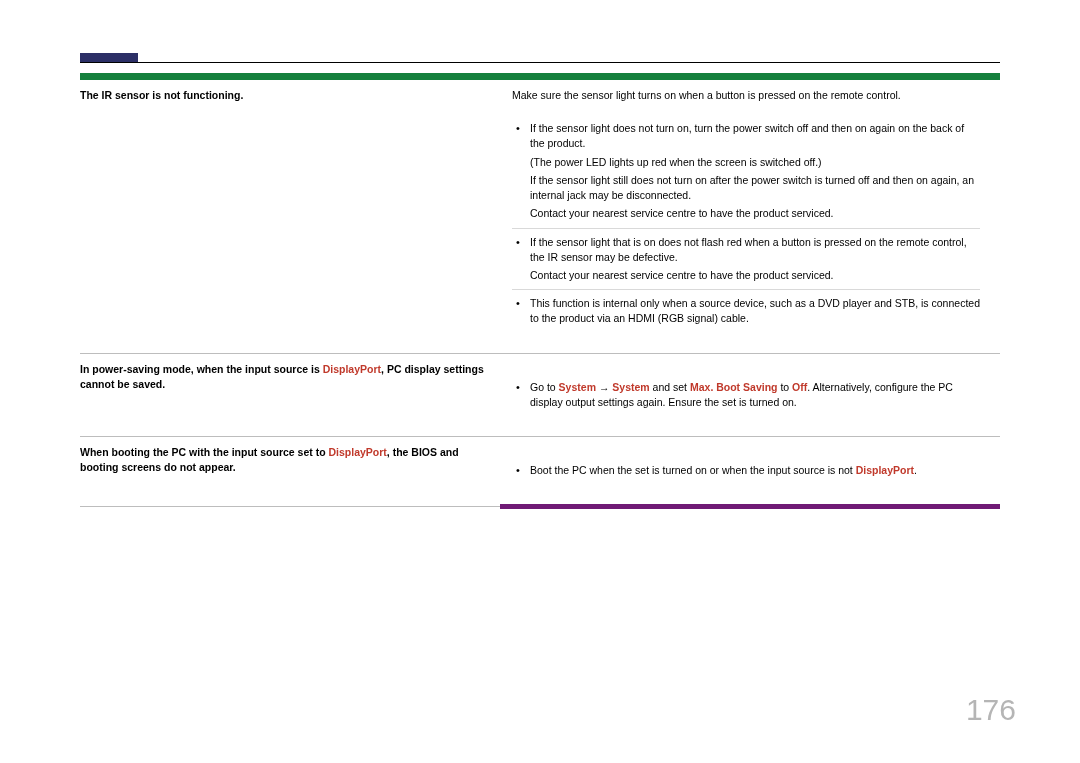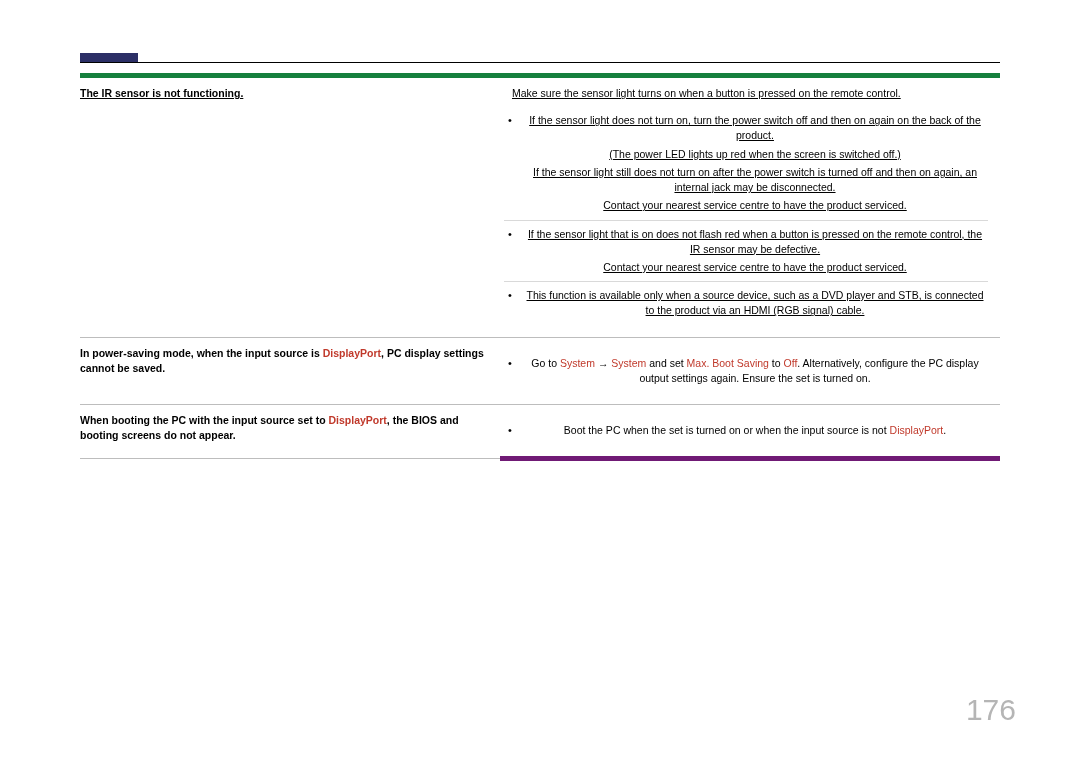--- a/index.html
+++ b/index.html
@@ -36,50 +36,49 @@
   table.issue-table {
     width: 100%;
     border-collapse: collapse;
     font-size: 10.5px;
     line-height: 1.45;
   }
   table.issue-table td {
     vertical-align: top;
     padding: 8px 8px 8px 0;
   }
-  table.issue-table tr.top-border td { border-top: 5px solid #15803d; text-decoration: underline; }
+  table.issue-table tr.top-border td { border-top: 7px solid #15803d; }
   table.issue-table tr.thin-border td { border-top: 1px solid #bdbdbd; }
   td.col-issue {
     width: 420px;
     font-weight: 700;
     padding-right: 18px;
   }
   td.col-issue .hl { color: #c0392b; font-weight: 700; }
   td.col-sol { }
   ul.sol-list {
     list-style: none;
     padding: 0;
-    margin: 4px;
-    text-align: center;
+    margin: 12px;
   }
   ul.sol-list > li {
     position: relative;
     padding: 6px 0 6px 18px;
   }
   ul.sol-list > li + li { border-top: 1px solid #d9d9d9; }
   ul.sol-list > li::before {
     content: "•";
     position: absolute;
     left: 4px;
     top: 6px;
     font-size: 11px;
   }
   .intro-line { margin-bottom: 6px; padding-left: 12px; }
   .sub { display:block; margin-top: 3px; }
-  .hl { color: #c0392b; font-weight: 400; }
+  .hl { color: #c0392b; font-weight: 700; }
   .arrow { font-family: Arial, sans-serif; }
   .page-number {
     position: absolute;
     right: 64px;
     bottom: 36px;
     font-size: 30px;
     color: #b5b5b5;
     font-weight: 400;
   }
 </style>
@@ -106,21 +105,21 @@
             <span>If the sensor light does not turn on, turn the power switch off and then on again on the back of the product.</span>
             <span class="sub">(The power LED lights up red when the screen is switched off.)</span>
             <span class="sub">If the sensor light still does not turn on after the power switch is turned off and then on again, an internal jack may be disconnected.</span>
             <span class="sub">Contact your nearest service centre to have the product serviced.</span>
           </li>
           <li>
             <span>If the sensor light that is on does not flash red when a button is pressed on the remote control, the IR sensor may be defective.</span>
             <span class="sub">Contact your nearest service centre to have the product serviced.</span>
           </li>
           <li>
-            <span>This function is available only when a source device, such as a DVD player and STB, is connected to the product via an HDMI (RGB signal) cable.</span>
+            <span>This function is internal only when a source device, such as a DVD player and STB, is connected to the product via an HDMI (RGB signal) cable.</span>
           </li>
         </ul>
       </td>
     </tr>
 
     <tr class="thin-border">
       <td class="col-issue">
         <span>In power-saving mode, when the input source is </span><span class="hl">DisplayPort</span><span>, PC display settings cannot be saved.</span>
       </td>
       <td class="col-sol">

